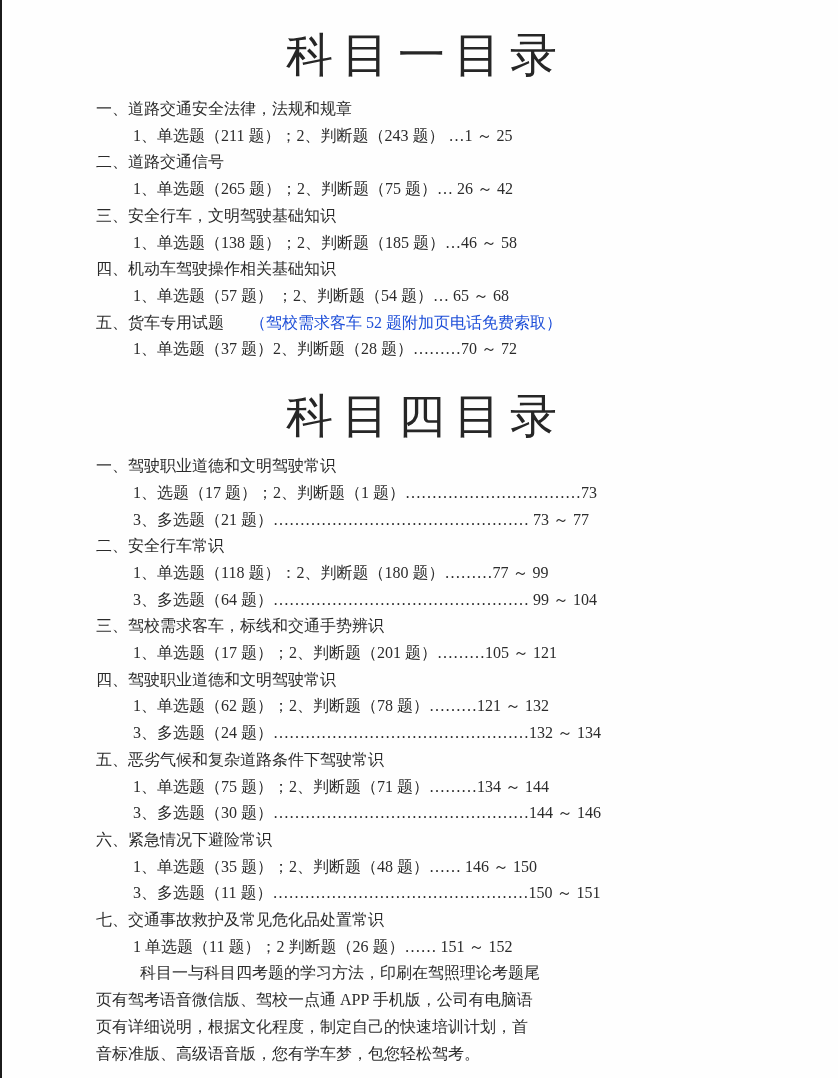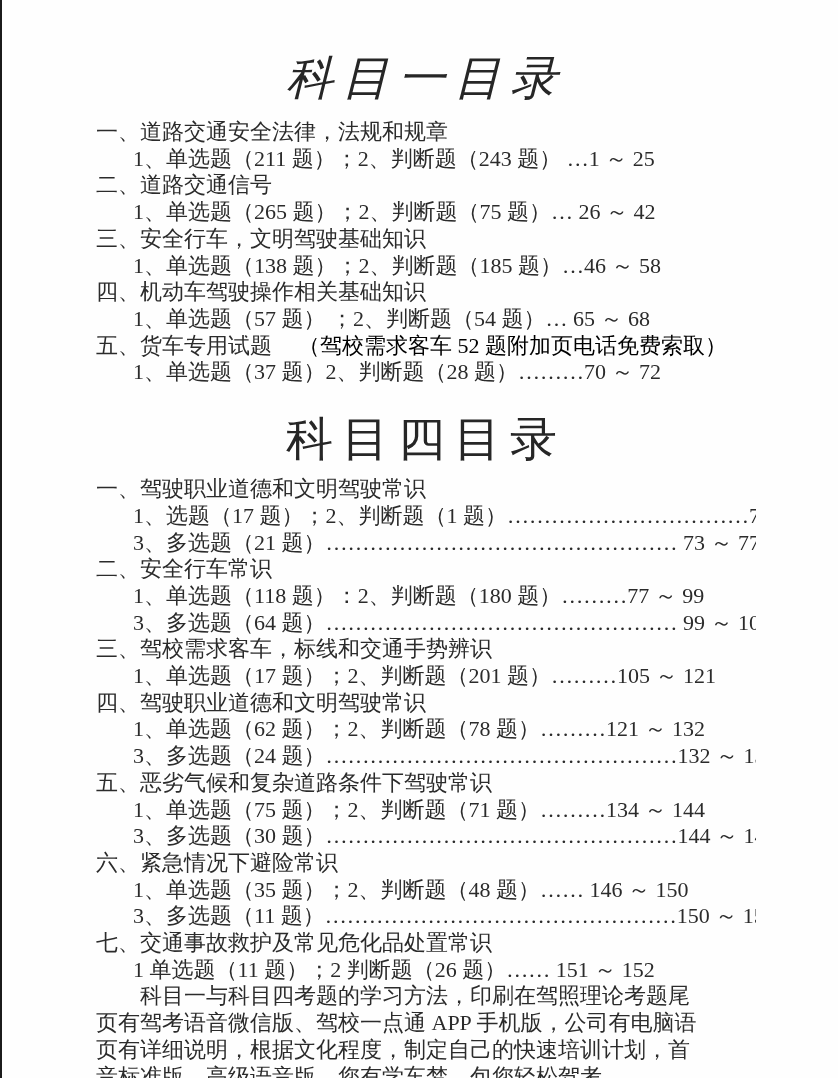--- a/index.html
+++ b/index.html
@@ -33,30 +33,30 @@
   .toc-title {
     margin: 0;
     font-size: 47px;
     line-height: 1.15;
     font-weight: 400;
     text-align: center;
     letter-spacing: 9px;
     white-space: nowrap;
     color: #262626;
   }
-  .title-1 { margin-top: 51px; margin-bottom: 14px; font-style: italic; }
+  .title-1 { margin-top: 28px; margin-bottom: 14px; }
   .title-2 { margin-top: 26px; margin-bottom: 10px; }
   .toc-line {
-    font-size: 22px;
+    font-size: 16px;
     line-height: 26.7px;
     white-space: nowrap;
     overflow: hidden;
   }
   .toc-subline { padding-left: 37px; }
-  .red-note { color: #000000; margin-left: 26px; }
+  .red-note { color: #1d4ed8; margin-left: 26px; }
   .footer-para .toc-line { line-height: 26.9px; }
   .para-indent { text-indent: 44px; }
 </style>
 </head>
 <body>
 
 <div class="page">
   <div class="edge-line"></div>
   <div class="content">
 

